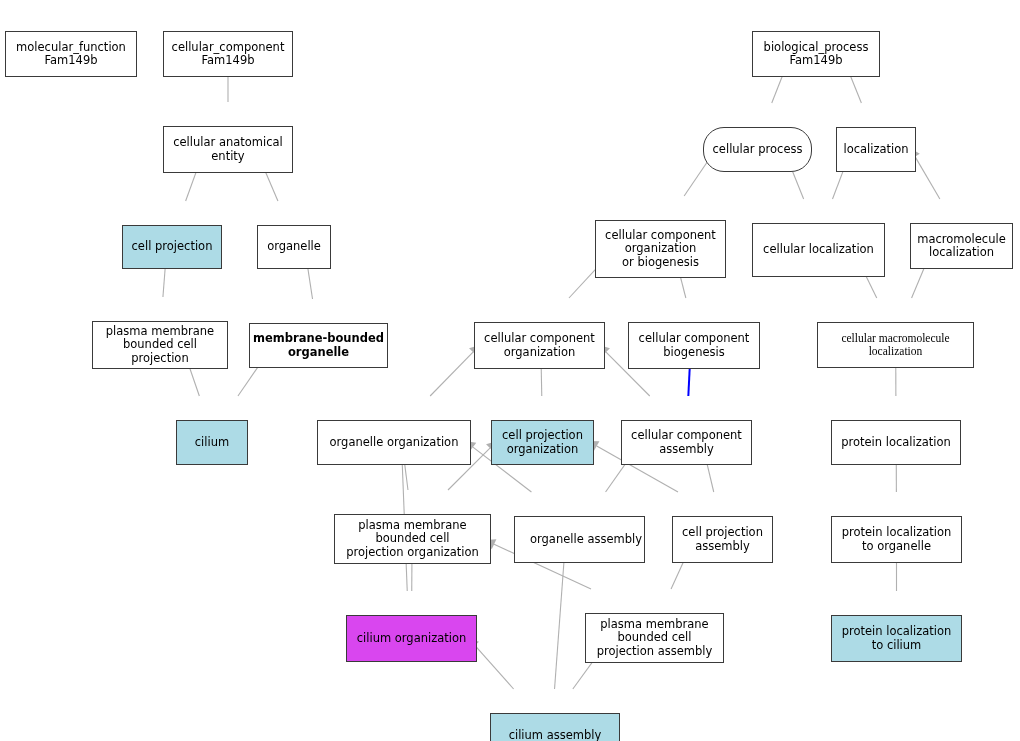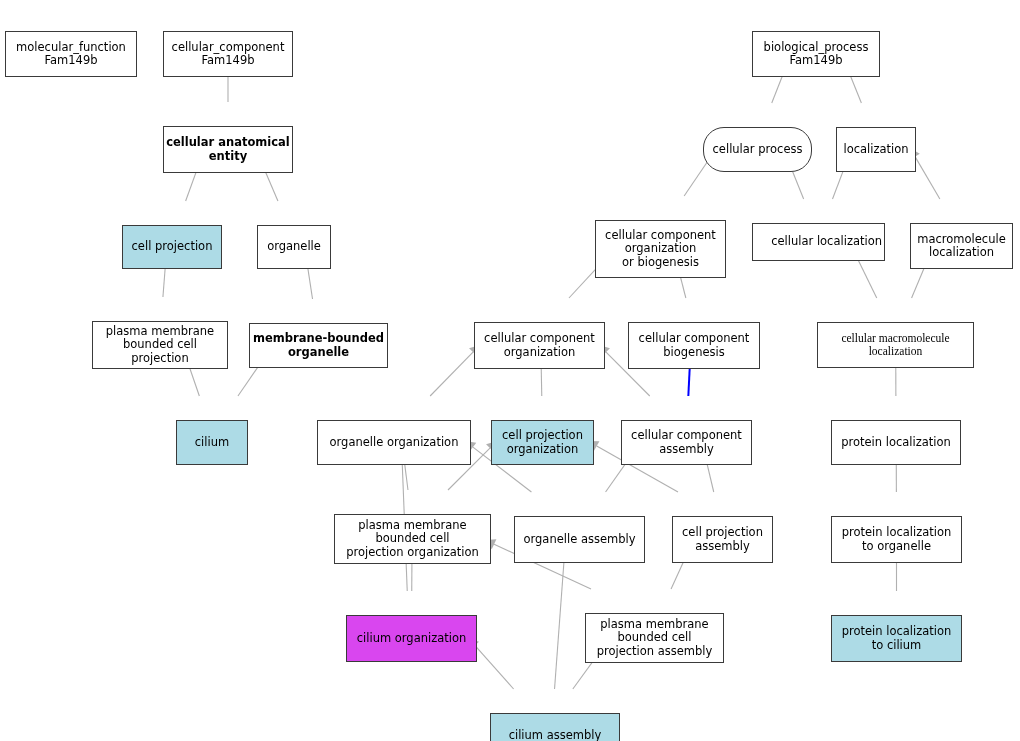--- a/index.html
+++ b/index.html
@@ -129,30 +129,30 @@
       <line x1="572.8088" y1="689" x2="603.2617161010103" y2="647.0898565131205" stroke="#b0b0b0" stroke-width="1.1"></line>
       <polygon points="609.14,639 607.7111371832266,650.3229126575648 598.812295018794,643.8568003686762" fill="#b0b0b0"></polygon>
     </svg>
   <div id="node-layer">
       <div class="go-node" style="left: 5px; top: 7px; width: 132px; height: 46px; background: rgb(255, 255, 255); border-color: rgb(58, 58, 58);"><span class="lbl">molecular_function
 Fam149b</span></div>
       <div class="go-node" style="left: 163px; top: 7px; width: 130px; height: 46px; background: rgb(255, 255, 255); border-color: rgb(58, 58, 58);"><span class="lbl">cellular_component
 Fam149b</span></div>
       <div class="go-node" style="left: 752px; top: 7px; width: 128px; height: 46px; background: rgb(255, 255, 255); border-color: rgb(58, 58, 58);"><span class="lbl">biological_process
 Fam149b</span></div>
-      <div class="go-node" style="left: 163px; top: 102px; width: 130px; height: 47px; background: rgb(255, 255, 255); border-color: rgb(58, 58, 58); font-weight: bold;"><span class="lbl">cellular anatomical
+      <div class="go-node" style="left: 163px; top: 102px; width: 130px; height: 47px; background: rgb(255, 255, 255); border-color: rgb(58, 58, 58);"><span class="lbl">cellular anatomical
 entity</span></div>
       <div class="go-node" style="left: 703px; top: 103px; width: 109px; height: 45px; background: rgb(255, 255, 255); border-color: rgb(58, 58, 58); border-radius: 21px;"><span class="lbl">cellular process</span></div>
       <div class="go-node" style="left: 836px; top: 103px; width: 80px; height: 45px; background: rgb(255, 255, 255); border-color: rgb(58, 58, 58);"><span class="lbl">localization</span></div>
       <div class="go-node highlight" style="left: 122px; top: 201px; width: 100px; height: 44px; background: rgb(173, 219, 230); border-color: rgb(58, 58, 58);"><span class="lbl">cell projection</span></div>
       <div class="go-node" style="left: 257px; top: 201px; width: 74px; height: 44px; background: rgb(255, 255, 255); border-color: rgb(58, 58, 58);"><span class="lbl">organelle</span></div>
       <div class="go-node" style="left: 595px; top: 196px; width: 131px; height: 58px; background: rgb(255, 255, 255); border-color: rgb(58, 58, 58);"><span class="lbl">cellular component
 organization
 or biogenesis</span></div>
-      <div class="go-node" style="left: 752px; top: 199px; width: 133px; height: 38px; background: rgb(255, 255, 255); border-color: rgb(58, 58, 58); justify-content: flex-end;"><span class="lbl">cellular localization</span></div>
+      <div class="go-node" style="left: 752px; top: 199px; width: 133px; height: 54px; background: rgb(255, 255, 255); border-color: rgb(58, 58, 58);"><span class="lbl">cellular localization</span></div>
       <div class="go-node" style="left: 910px; top: 199px; width: 103px; height: 46px; background: rgb(255, 255, 255); border-color: rgb(58, 58, 58);"><span class="lbl">macromolecule
 localization</span></div>
       <div class="go-node" style="left: 92px; top: 297px; width: 136px; height: 48px; background: rgb(255, 255, 255); border-color: rgb(58, 58, 58);"><span class="lbl">plasma membrane
 bounded cell
 projection</span></div>
       <div class="go-node" style="left: 249px; top: 299px; width: 139px; height: 45px; background: rgb(255, 255, 255); border-color: rgb(58, 58, 58); font-weight: bold;"><span class="lbl">membrane-bounded
 organelle</span></div>
       <div class="go-node" style="left: 474px; top: 298px; width: 131px; height: 47px; background: rgb(255, 255, 255); border-color: rgb(58, 58, 58);"><span class="lbl">cellular component
 organization</span></div>
       <div class="go-node" style="left: 628px; top: 298px; width: 132px; height: 47px; background: rgb(255, 255, 255); border-color: rgb(58, 58, 58);"><span class="lbl">cellular component
@@ -162,21 +162,21 @@
       <div class="go-node highlight" style="left: 176px; top: 396px; width: 72px; height: 45px; background: rgb(173, 219, 230); border-color: rgb(58, 58, 58);"><span class="lbl">cilium</span></div>
       <div class="go-node" style="left: 317px; top: 396px; width: 154px; height: 45px; background: rgb(255, 255, 255); border-color: rgb(58, 58, 58);"><span class="lbl">organelle organization</span></div>
       <div class="go-node highlight" style="left: 491px; top: 396px; width: 103px; height: 45px; background: rgb(173, 219, 230); border-color: rgb(58, 58, 58);"><span class="lbl">cell projection
 organization</span></div>
       <div class="go-node" style="left: 621px; top: 396px; width: 131px; height: 45px; background: rgb(255, 255, 255); border-color: rgb(58, 58, 58);"><span class="lbl">cellular component
 assembly</span></div>
       <div class="go-node" style="left: 831px; top: 396px; width: 130px; height: 45px; background: rgb(255, 255, 255); border-color: rgb(58, 58, 58);"><span class="lbl">protein localization</span></div>
       <div class="go-node" style="left: 334px; top: 490px; width: 157px; height: 50px; background: rgb(255, 255, 255); border-color: rgb(58, 58, 58);"><span class="lbl">plasma membrane
 bounded cell
 projection organization</span></div>
-      <div class="go-node" style="left: 514px; top: 492px; width: 131px; height: 47px; background: rgb(255, 255, 255); border-color: rgb(58, 58, 58);"><span class="lbl">organelle assembly</span></div>
+      <div class="go-node" style="left: 514px; top: 492px; width: 131px; height: 47px; background: rgb(255, 255, 255); border-color: rgb(58, 58, 58); justify-content: flex-end;"><span class="lbl">organelle assembly</span></div>
       <div class="go-node" style="left: 672px; top: 492px; width: 101px; height: 47px; background: rgb(255, 255, 255); border-color: rgb(58, 58, 58);"><span class="lbl">cell projection
 assembly</span></div>
       <div class="go-node" style="left: 831px; top: 492px; width: 131px; height: 47px; background: rgb(255, 255, 255); border-color: rgb(58, 58, 58);"><span class="lbl">protein localization
 to organelle</span></div>
       <div class="go-node" style="left: 346px; top: 591px; width: 131px; height: 47px; background: #d946ef; border-color: rgb(58, 58, 58);"><span class="lbl">cilium organization</span></div>
       <div class="go-node" style="left: 585px; top: 589px; width: 139px; height: 50px; background: rgb(255, 255, 255); border-color: rgb(58, 58, 58);"><span class="lbl">plasma membrane
 bounded cell
 projection assembly</span></div>
       <div class="go-node highlight" style="left: 831px; top: 591px; width: 131px; height: 47px; background: rgb(173, 219, 230); border-color: rgb(58, 58, 58);"><span class="lbl">protein localization
 to cilium</span></div>

